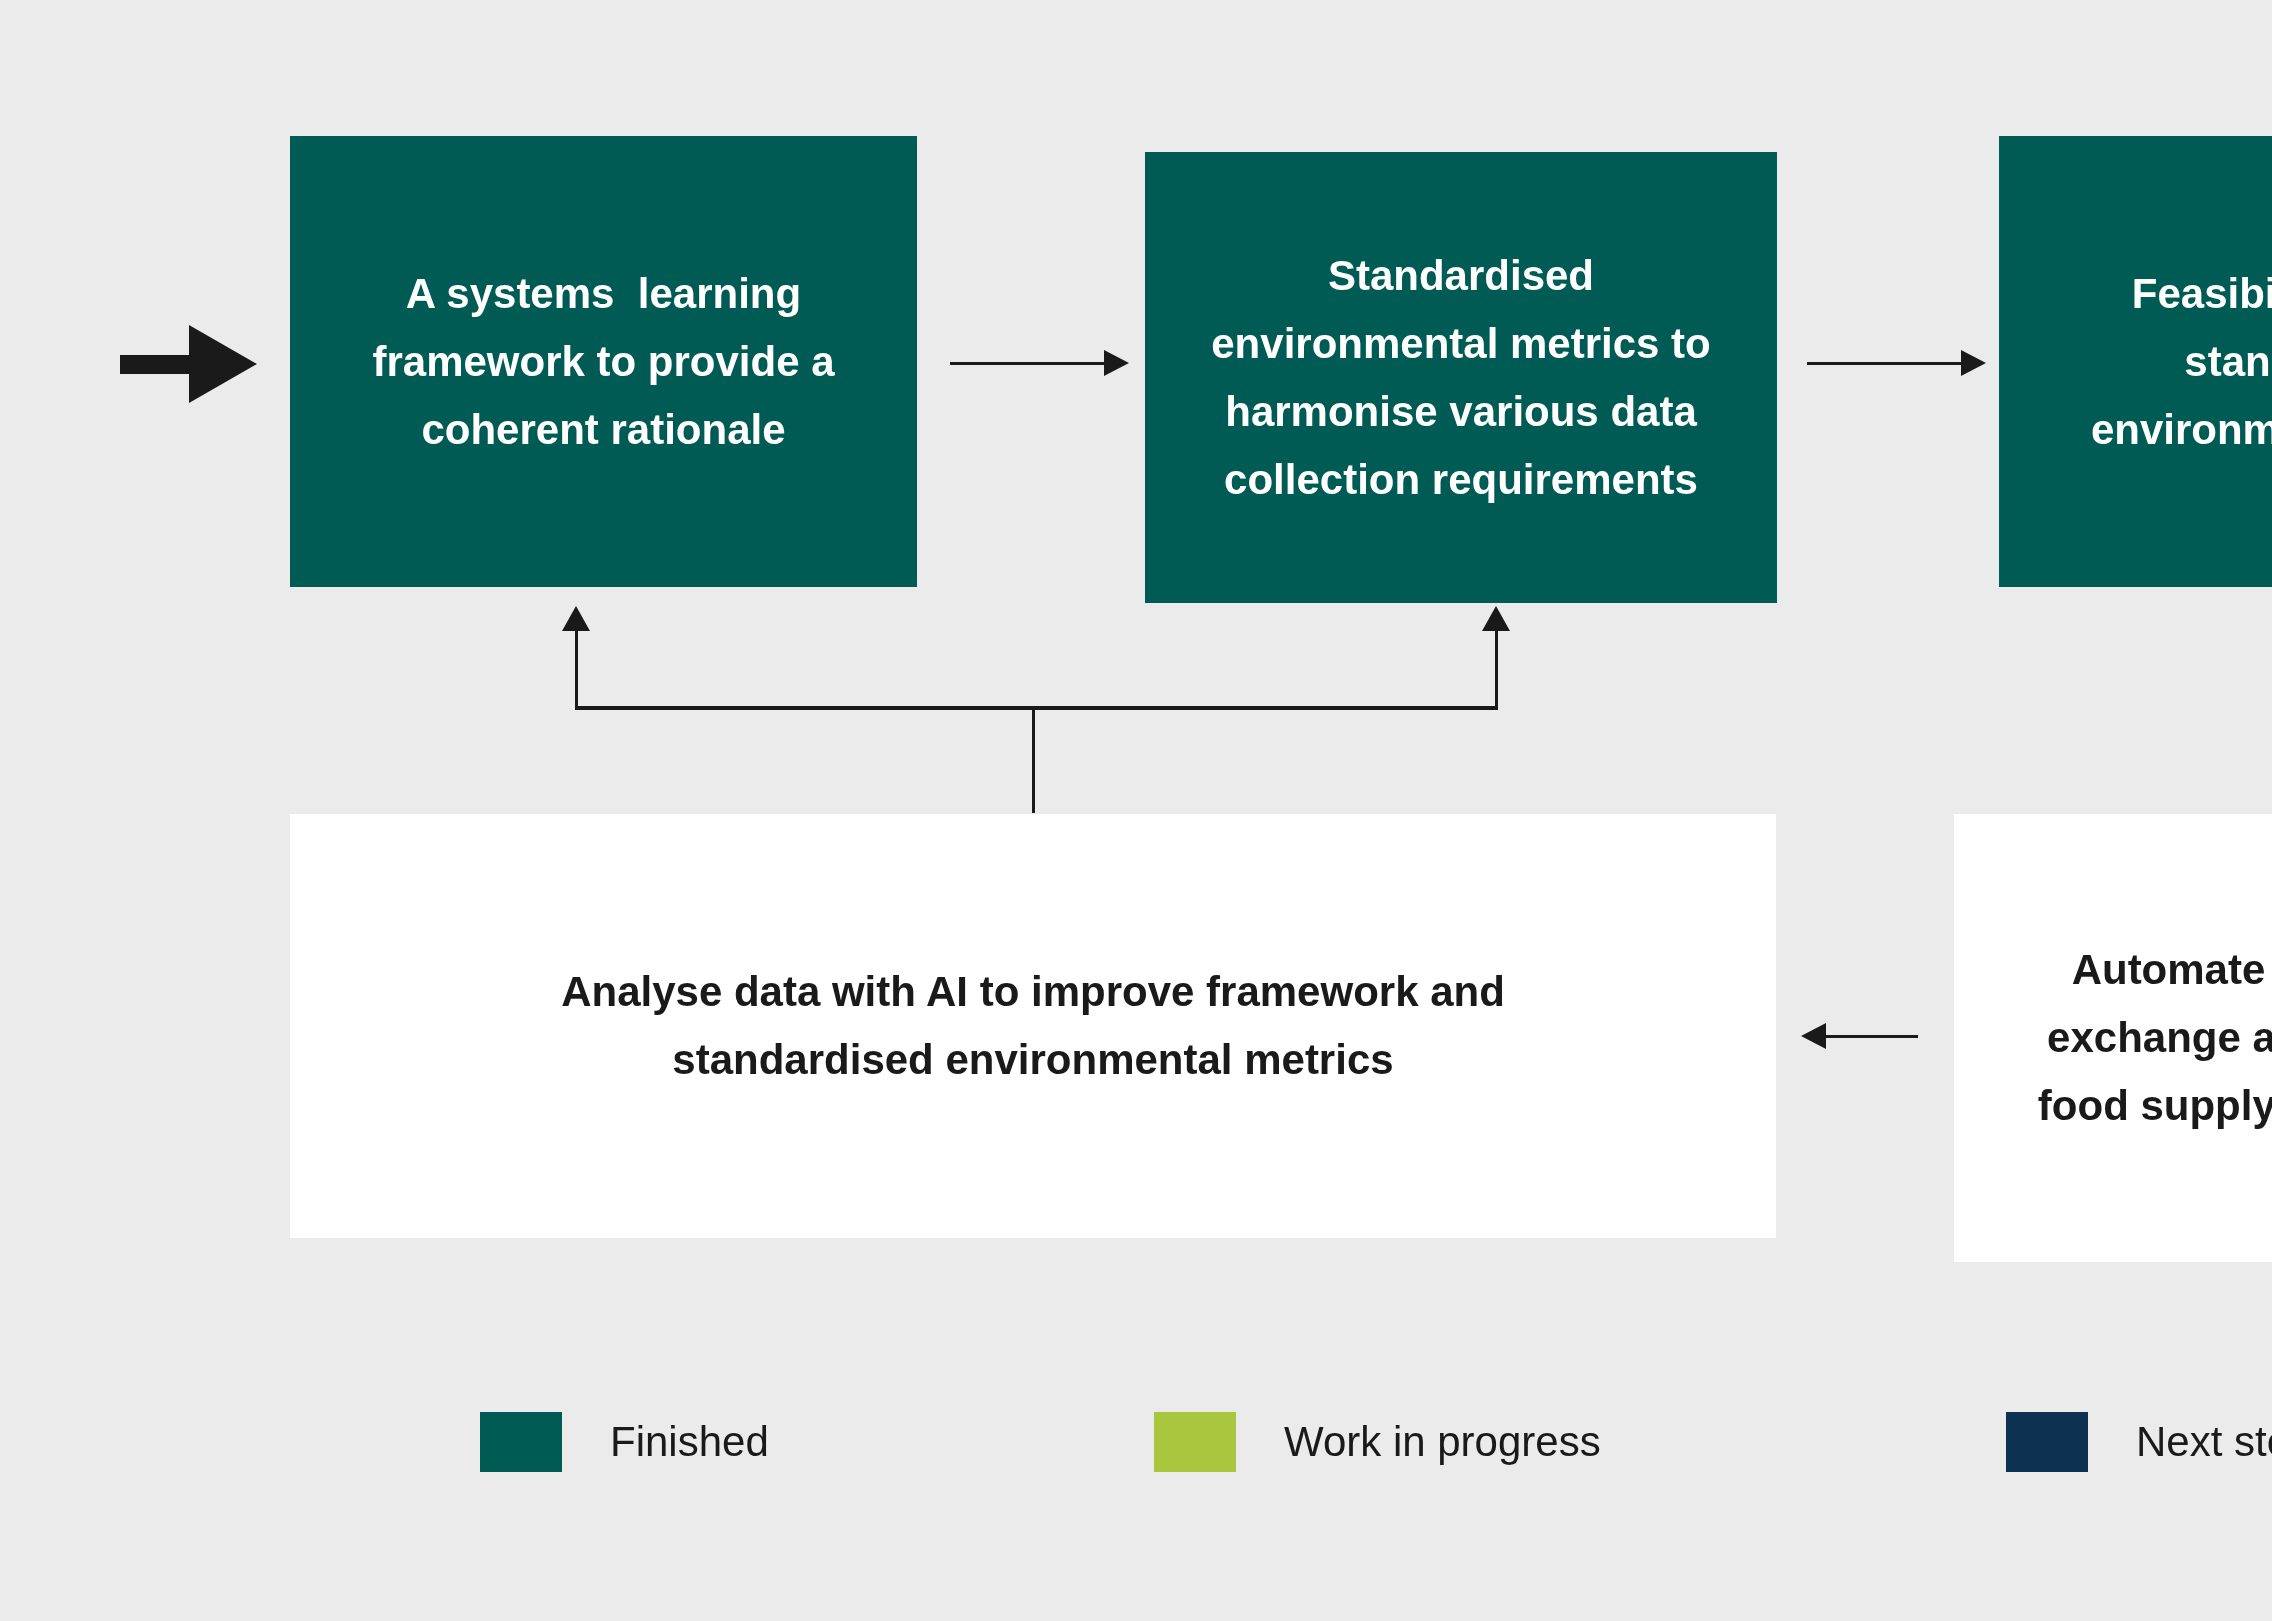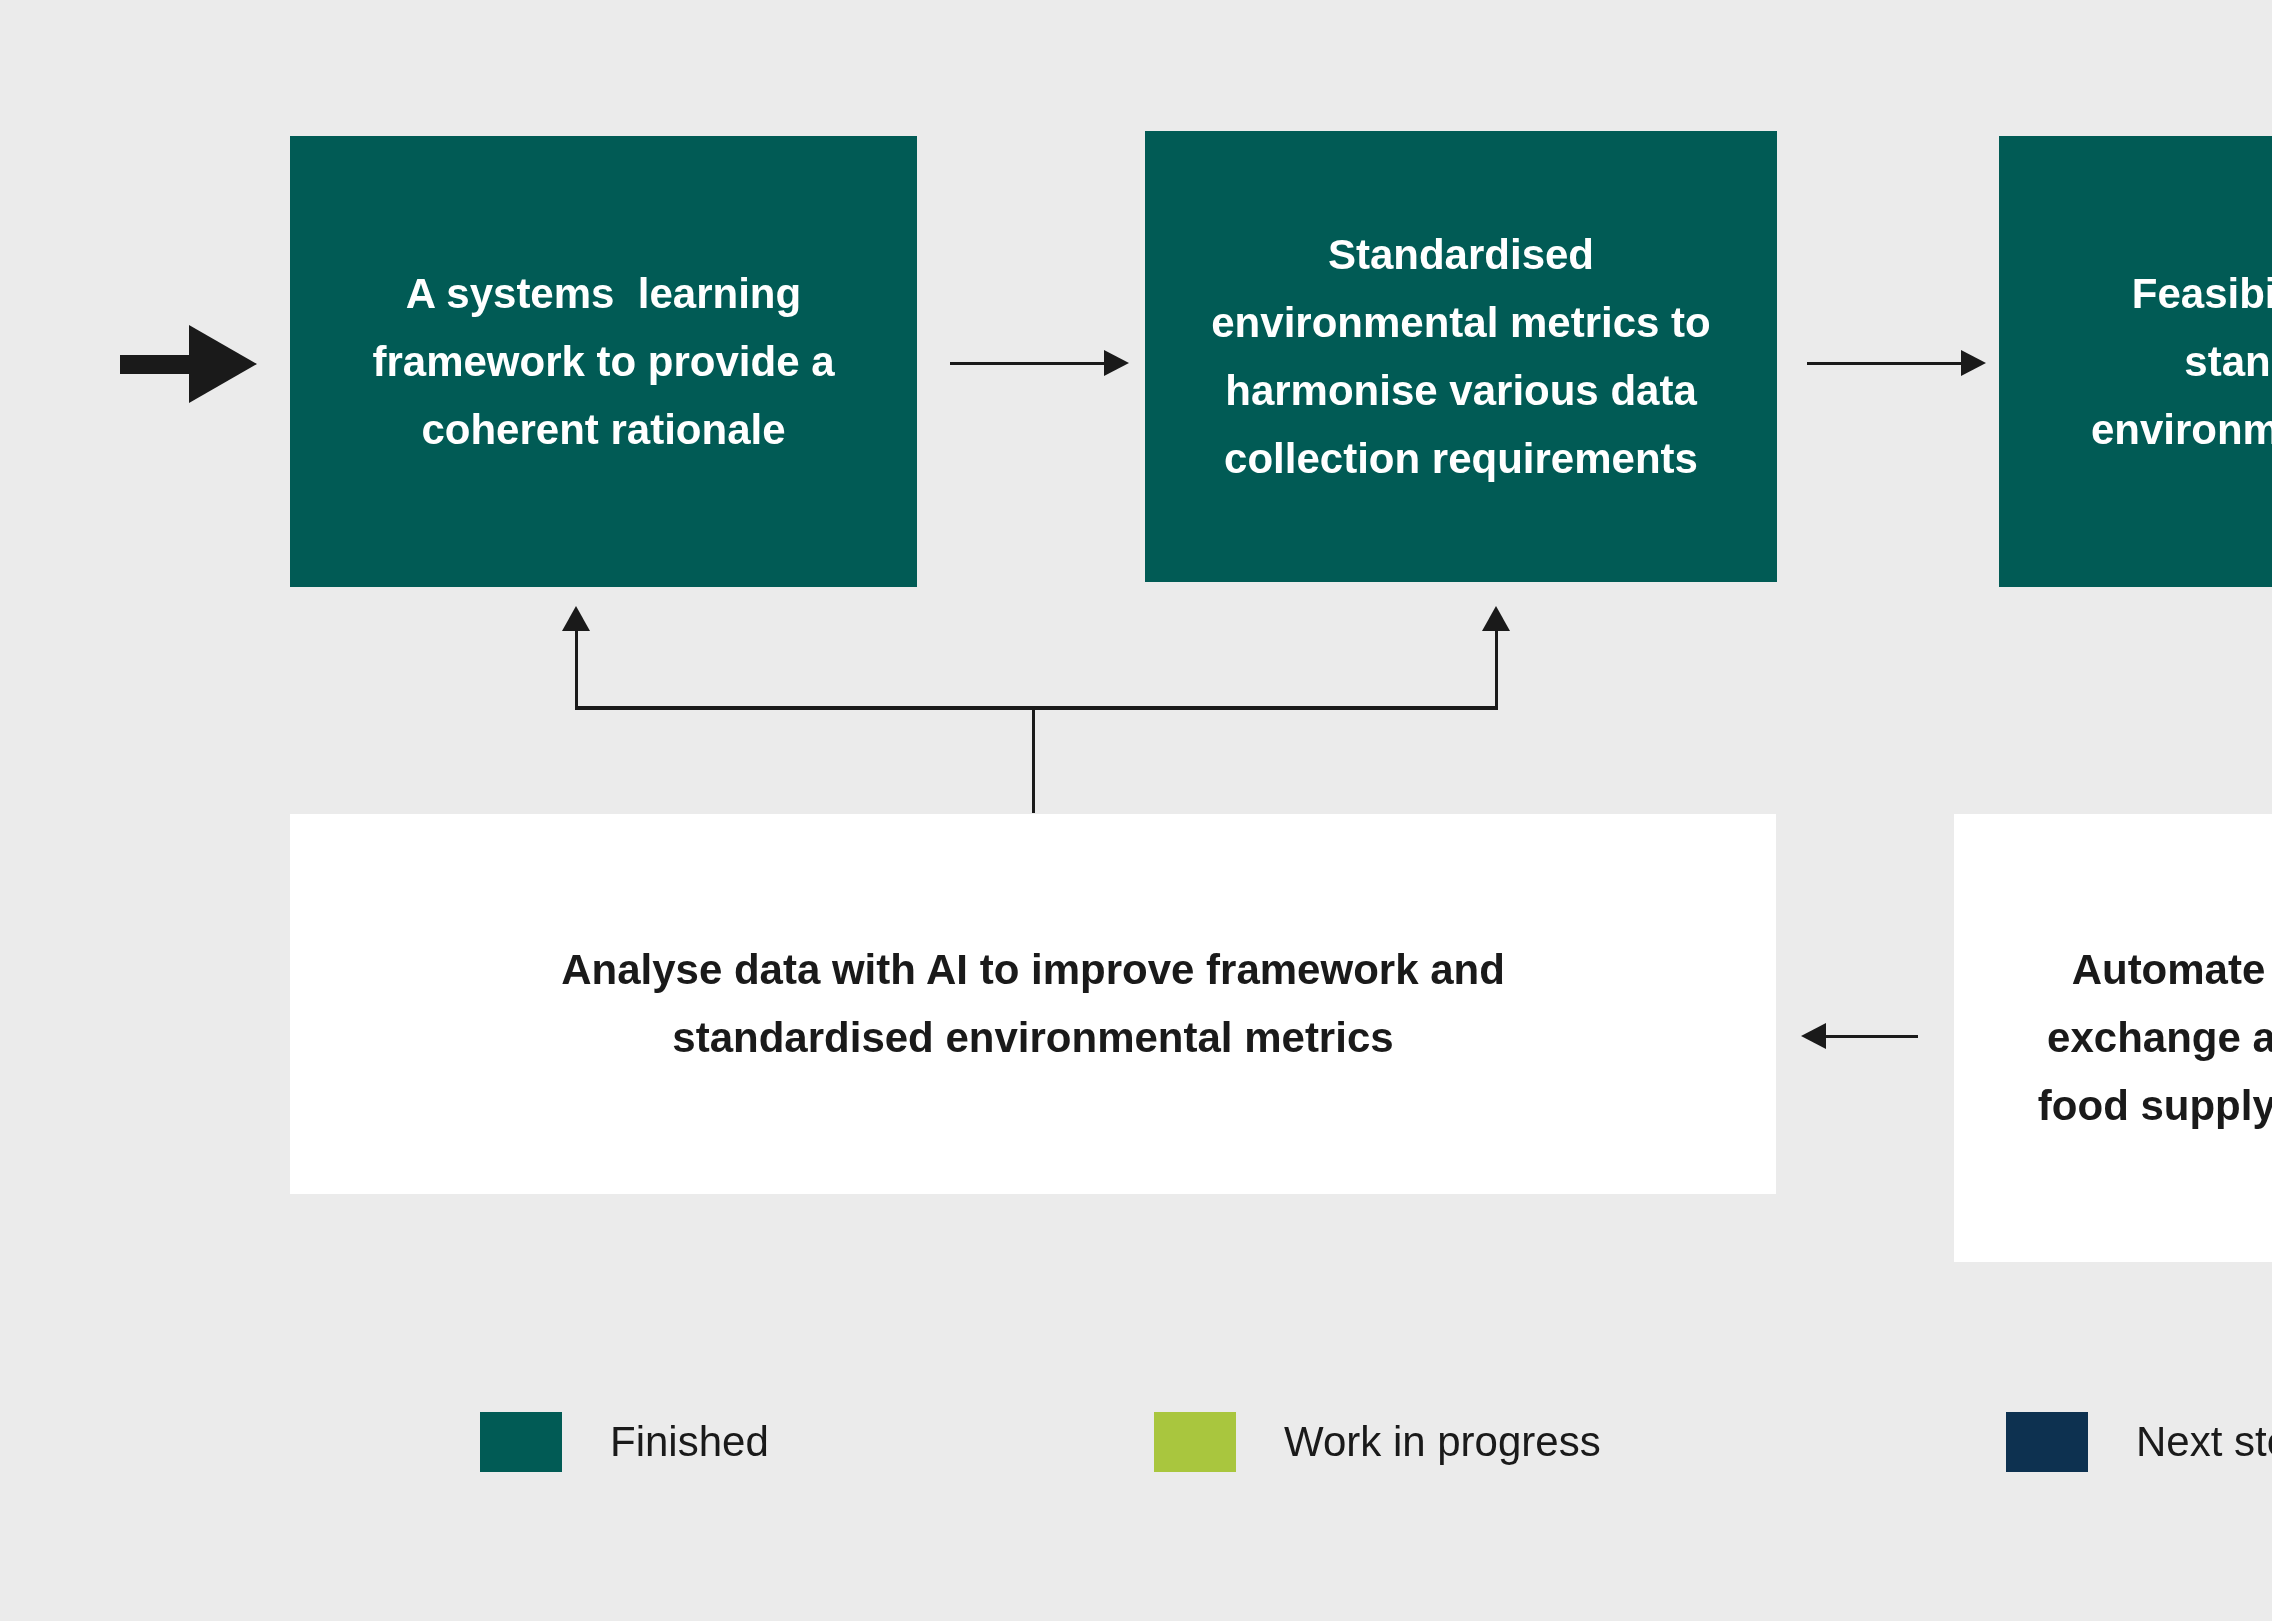--- a/index.html
+++ b/index.html
@@ -29,24 +29,24 @@
   .box .box-text{
     white-space:pre-wrap;
     font-size:42px;line-height:68px;font-weight:700;
   }
   .fill-finished{background:var(--finished);color:var(--text-on-dark);}
   .fill-work-in-progress{background:var(--work-in-progress);color:var(--text-on-dark);}
   .fill-next-step{background:var(--next-step);color:var(--text-on-dark);}
   .fill-plan-long-term{background:var(--plan-long-term);color:var(--ink);}
 
   .box-a{left:290px;top:136px;width:627px;height:451px;padding:0 12px;}
-  .box-b{left:1145px;top:131px;width:632px;height:451px;padding:0 18px;}
+  .box-b{left:1145px;top:152px;width:632px;height:451px;padding:0 18px;}
   .box-c{left:1999px;top:136px;width:632px;height:451px;padding:0 18px;}
   .box-f{left:1954px;top:814px;width:527px;height:448px;padding:0 18px;}
-  .box-e{left:290px;top:814px;width:1486px;height:380px;padding:0 27px;}
+  .box-e{left:290px;top:814px;width:1486px;height:424px;padding:0 27px;}
 
   
   .line{position:absolute;background:var(--ink);}
   .tri{position:absolute;width:0;height:0;}
   .tri-right{border-top:13.6px solid transparent;border-bottom:13.6px solid transparent;border-left:25px solid var(--ink);}
   .tri-left{border-top:13.6px solid transparent;border-bottom:13.6px solid transparent;border-right:25px solid var(--ink);}
   .tri-up{border-left:14.5px solid transparent;border-right:14.5px solid transparent;border-bottom:25.5px solid var(--ink);}
 
   
   .entry-shaft{left:120px;top:355px;width:69px;height:19px;}

